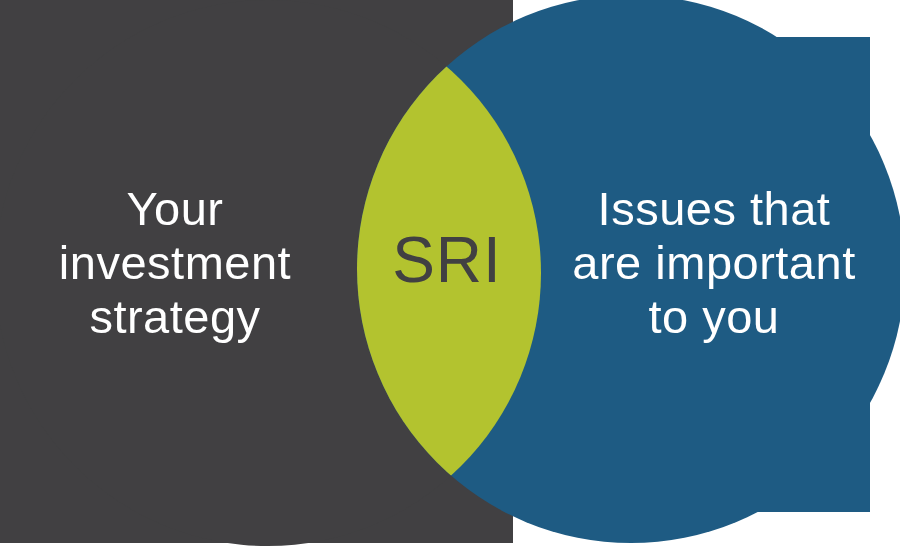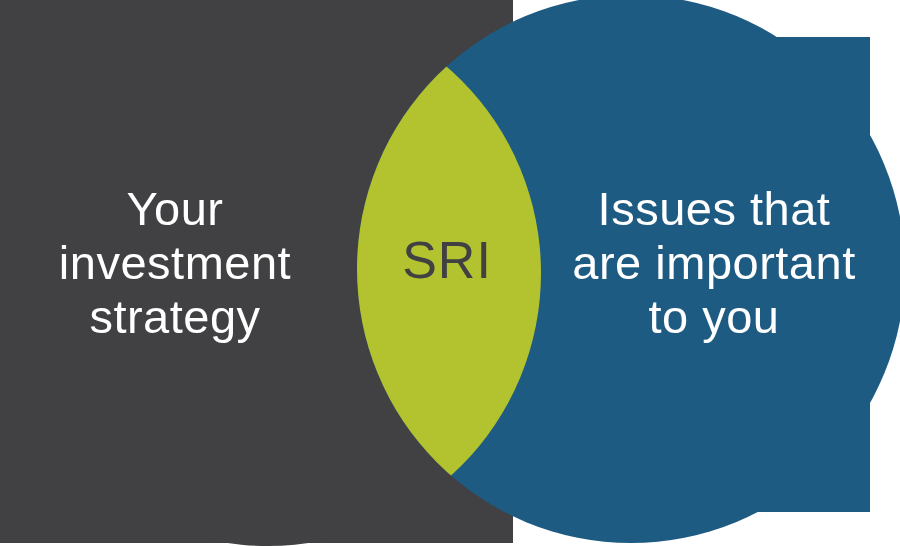--- a/index.html
+++ b/index.html
@@ -44,21 +44,21 @@
     font-size: 47px;
     line-height: 54px;
     font-weight: 400;
     letter-spacing: 0.5px;
   }
   .label-sri {
     left: 347px;
     top: 222px;
     width: 200px;
     color: #414042;
-    font-size: 52px;
+    font-size: 64px;
     line-height: 76px;
     font-weight: 400;
     letter-spacing: 1px;
   }
 </style>
 </head>
 <body>
 
 <div class="stage">
 

